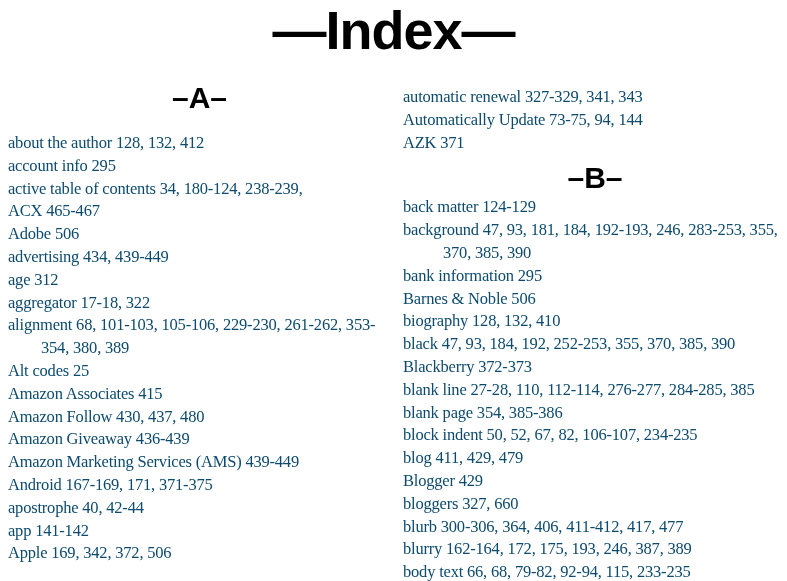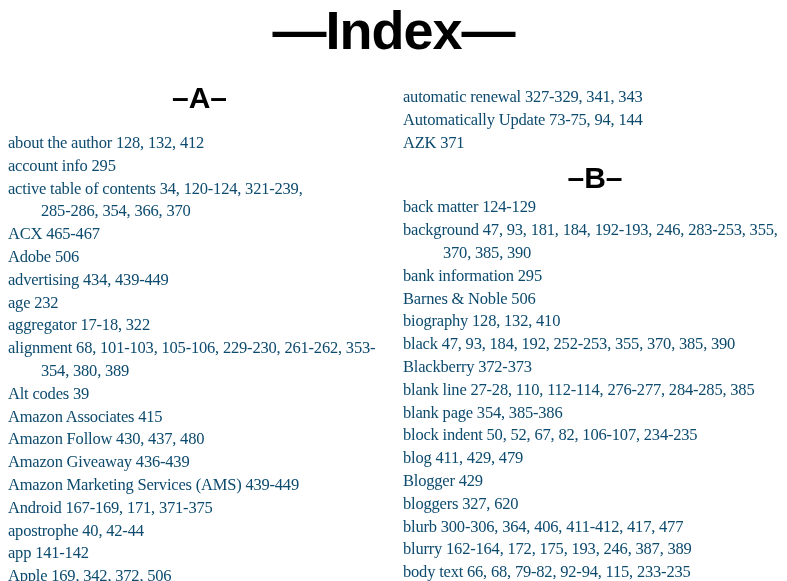--- a/index.html
+++ b/index.html
@@ -76,30 +76,29 @@
 
   <h1 class="title">—Index—</h1>
 
   <div class="cols">
 
     <div class="col col-left">
       <div class="letter-head">–A–</div>
       <div class="entries">
         <div class="entry">about the author 128, 132, 412</div>
         <div class="entry">account info 295</div>
-        <div class="entry">active table of contents 34, 120-124, 321-239,</div>
-        <div class="entry cont">285-286, 354, 366, 370</div>
+        <div class="entry">active table of contents 34, 180-124, 238-239,</div>
         <div class="entry">ACX 465-467</div>
         <div class="entry">Adobe 506</div>
         <div class="entry">advertising 434, 439-449</div>
-        <div class="entry">age 232</div>
+        <div class="entry">age 312</div>
         <div class="entry">aggregator 17-18, 322</div>
         <div class="entry">alignment 68, 101-103, 105-106, 229-230, 261-262, 353-</div>
         <div class="entry cont">354, 380, 389</div>
-        <div class="entry">Alt codes 39</div>
+        <div class="entry">Alt codes 25</div>
         <div class="entry">Amazon Associates 415</div>
         <div class="entry">Amazon Follow 430, 437, 480</div>
         <div class="entry">Amazon Giveaway 436-439</div>
         <div class="entry">Amazon Marketing Services (AMS) 439-449</div>
         <div class="entry">Android 167-169, 171, 371-375</div>
         <div class="entry">apostrophe 40, 42-44</div>
         <div class="entry">app 141-142</div>
         <div class="entry">Apple 169, 342, 372, 506</div>
       </div>
     </div>
@@ -118,21 +117,21 @@
         <div class="entry">bank information 295</div>
         <div class="entry">Barnes &amp; Noble 506</div>
         <div class="entry">biography 128, 132, 410</div>
         <div class="entry">black 47, 93, 184, 192, 252-253, 355, 370, 385, 390</div>
         <div class="entry">Blackberry 372-373</div>
         <div class="entry">blank line 27-28, 110, 112-114, 276-277, 284-285, 385</div>
         <div class="entry">blank page 354, 385-386</div>
         <div class="entry">block indent 50, 52, 67, 82, 106-107, 234-235</div>
         <div class="entry">blog 411, 429, 479</div>
         <div class="entry">Blogger 429</div>
-        <div class="entry">bloggers 327, 620</div>
+        <div class="entry">bloggers 327, 660</div>
         <div class="entry">blurb 300-306, 364, 406, 411-412, 417, 477</div>
         <div class="entry">blurry 162-164, 172, 175, 193, 246, 387, 389</div>
         <div class="entry">body text 66, 68, 79-82, 92-94, 115, 233-235</div>
       </div>
     </div>
 
   </div>
 </div>
 
 </body></html>

